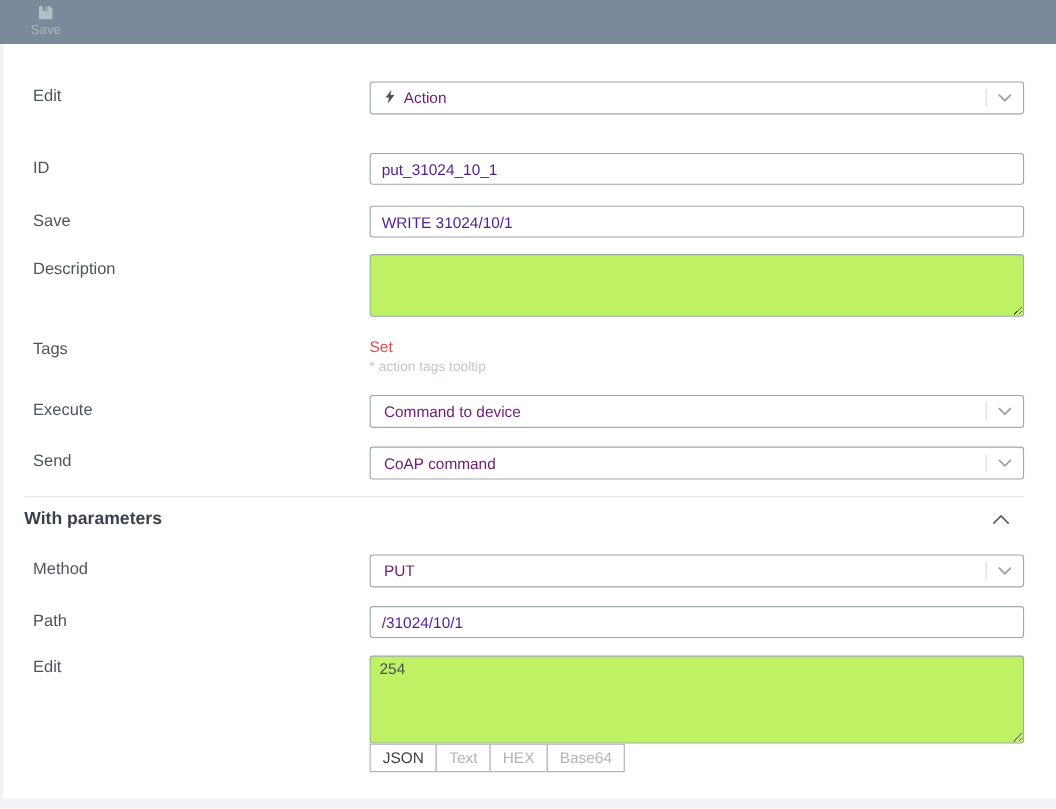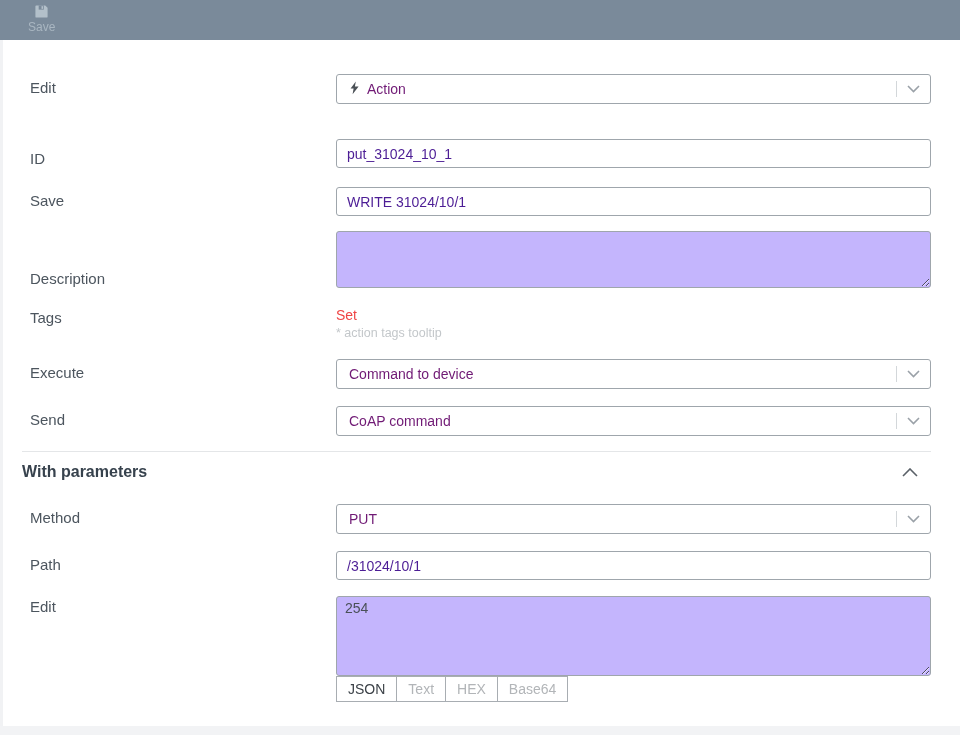--- a/index.html
+++ b/index.html
@@ -100,21 +100,21 @@
     outline: none;
   }
   textarea.area {
     width: 100%;
     border: 1px solid #9fa6ac;
     border-radius: 3px;
     padding: 3px 8px;
     font-size: 14px;
     color: #495057;
     font-family: "Liberation Sans", sans-serif;
-    background: #c4b5fd;
+    background: #bef264;
     outline: none;
     resize: both;
     display: block;
   }
   .desc-area { height: 57px; }
   .edit-area {
     height: 80px;
     border-radius: 3px 3px 0 0;
     padding: 2px 5px;
     color: #1e8a6b;
@@ -163,21 +163,21 @@
     display: flex;
     align-items: center;
     font-size: 14px;
     color: #b2b5b8;
     cursor: pointer;
   }
   .fmt-tab:first-child { margin-left: 0; }
   .fmt-tab.active { color: #3c4248; }
   
   .mb35 { margin-bottom: 35px; }
-  .mb19 { margin-bottom: 19px; align-items: flex-end; }
+  .mb19 { margin-bottom: 19px; }
   .mb15 { margin-bottom: 15px; }
   .mb17 { margin-bottom: 17px; }
   .mb16 { margin-bottom: 16px; }
   .mb23 { margin-bottom: 23px; }
 </style>
 </head>
 <body>
 
 <div class="topbar">
   <div class="save-btn">

